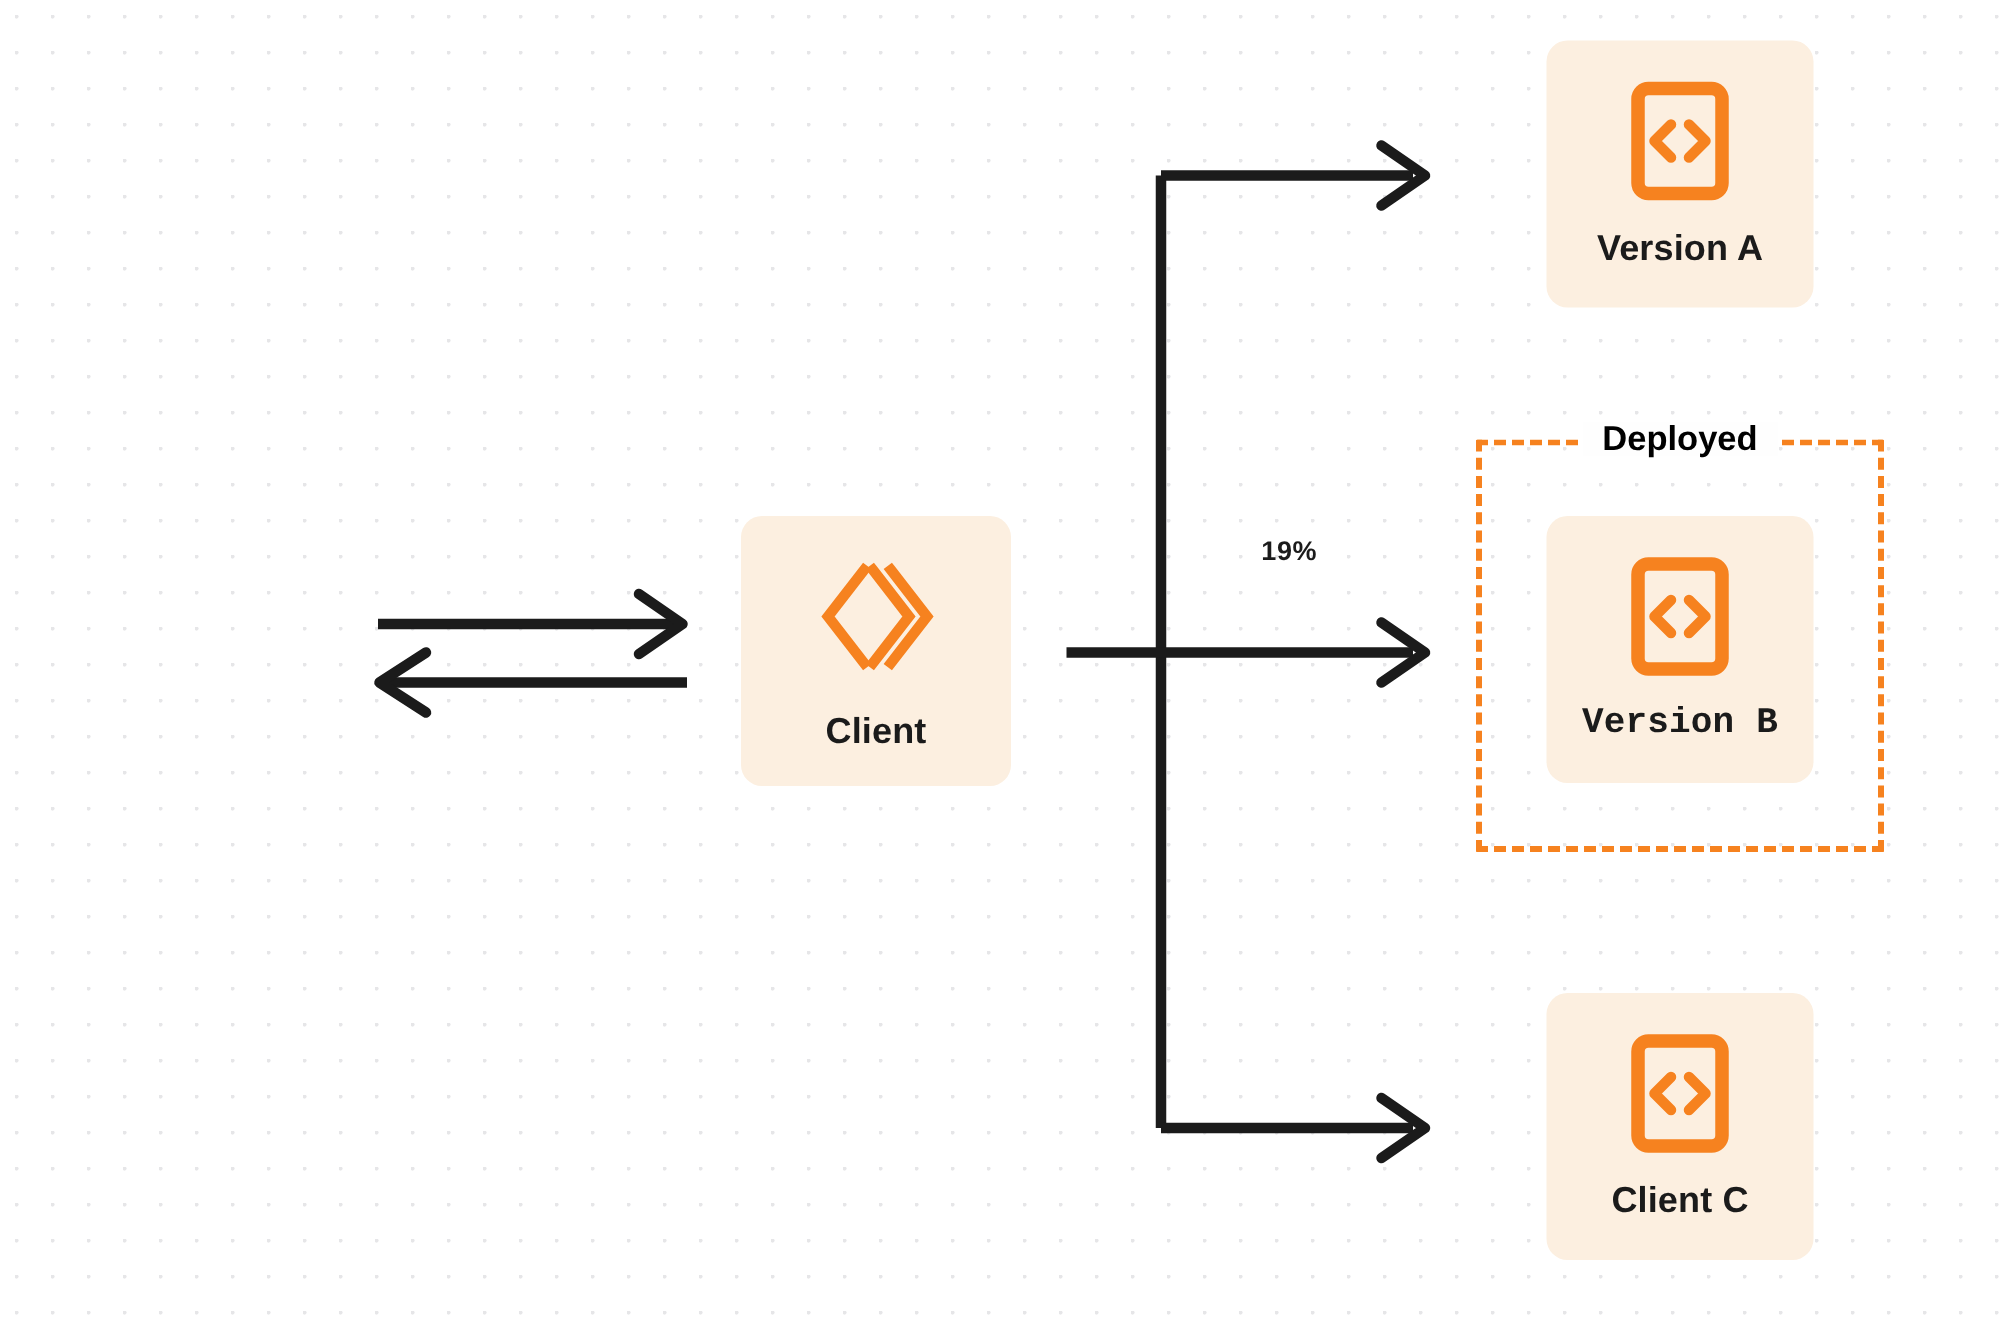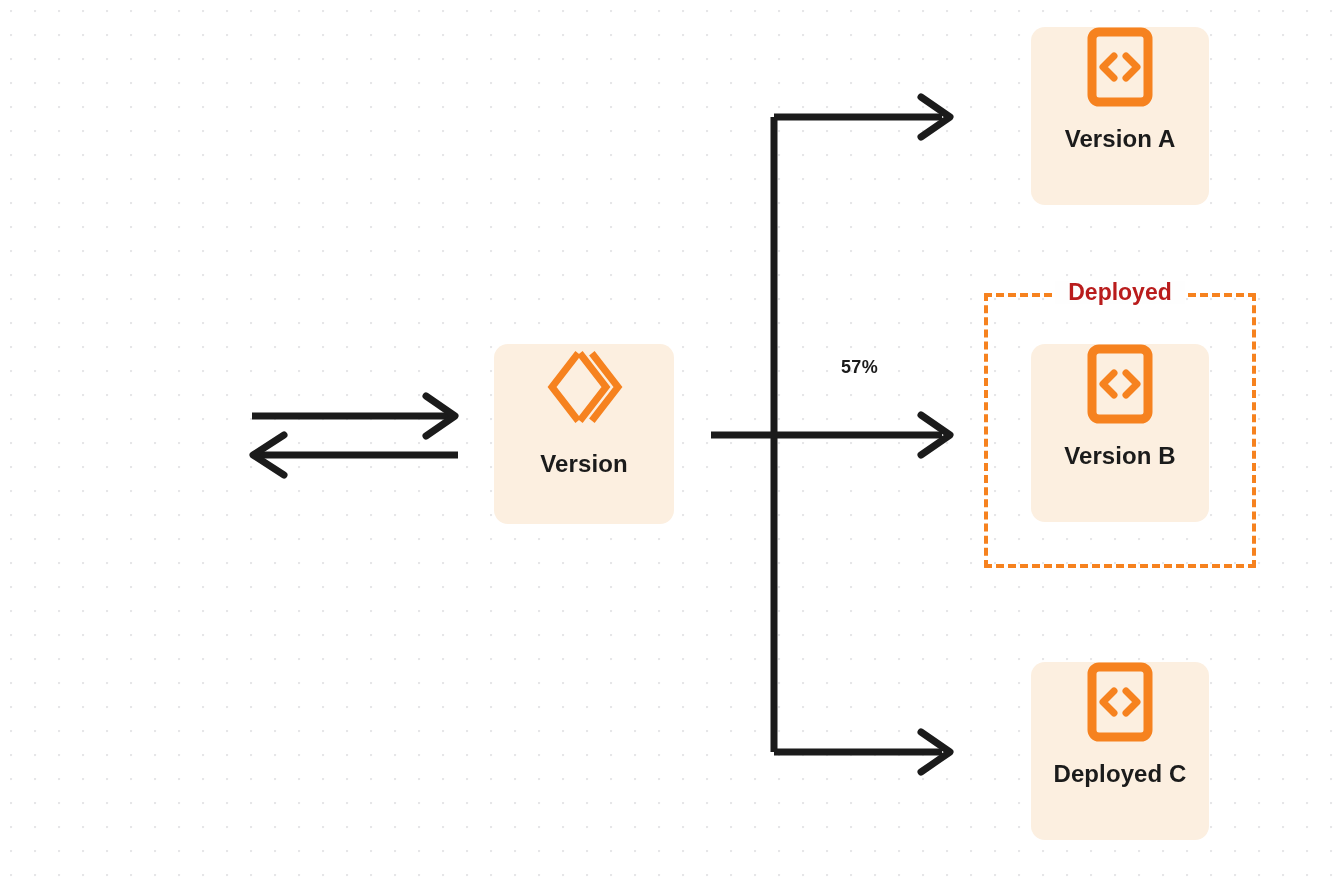--- a/index.html
+++ b/index.html
@@ -33,20 +33,21 @@
     pointer-events: none;
   }
 
   
   .node {
     position: absolute;
     border-radius: 14px;
     display: flex;
     flex-direction: column;
     align-items: center;
+    justify-content: center;
     box-sizing: border-box;
   }
   .node-client {
     background: #f3f4f6;
   }
   .node-cream {
     background: #fcefe0;
   }
   .node-label {
     font-size: 24px;
@@ -84,20 +85,21 @@
     left: 1031px;
     top: 27px;
     width: 178px;
     height: 178px;
   }
   #node-version-b {
     left: 1031px;
     top: 344px;
     width: 178px;
     height: 178px;
+    font-family: Liberation Mono, monospace;
   }
   #node-version-c {
     left: 1031px;
     top: 662px;
     width: 178px;
     height: 178px;
   }
 
   
   #deployed-group {
@@ -112,21 +114,21 @@
   }
   #deployed-label {
     position: absolute;
     left: 50%;
     top: -4px;
     transform: translate(-50%, -52%);
     background: #fefefe;
     padding: 0 13px;
     font-size: 23px;
     font-weight: bold;
-    color: #b91c1c;
+    color: #000000;
     white-space: nowrap;
     line-height: 1;
   }
 
   
   #traffic-label {
     position: absolute;
     left: 782px;
     top: 351px;
     width: 155px;
@@ -184,21 +186,21 @@
     <span class="node-icon worker-icon-wrap">
       <svg width="86" height="86" viewBox="0 0 86 86" xmlns="http://www.w3.org/2000/svg" fill="none" stroke="#f6821f" stroke-width="7" stroke-linecap="square" stroke-linejoin="miter">
 
         <path d="M 35 12 L 11 43 L 35 74"></path>
 
         <path d="M 41 12 L 65 43 L 41 74"></path>
 
         <path d="M 53 12 L 77 43 L 53 74"></path>
       </svg>
     </span>
-    <span class="node-label">Version</span>
+    <span class="node-label">Client</span>
   </div>
 
   <div class="node node-cream" id="node-version-a">
     <span class="node-icon version-icon-wrap">
       <svg width="66" height="80" viewBox="0 0 66 80" xmlns="http://www.w3.org/2000/svg">
         <rect x="5" y="5" width="56" height="70" rx="7" ry="7" fill="none" stroke="#f6821f" stroke-width="9"></rect>
         <g fill="none" stroke="#f6821f" stroke-width="7" stroke-linecap="round" stroke-linejoin="round">
           <path d="M 27 29 L 16 40 L 27 51"></path>
           <path d="M 39 29 L 50 40 L 39 51"></path>
         </g>
@@ -227,20 +229,20 @@
   <div class="node node-cream" id="node-version-c">
     <span class="node-icon version-icon-wrap">
       <svg width="66" height="80" viewBox="0 0 66 80" xmlns="http://www.w3.org/2000/svg">
         <rect x="5" y="5" width="56" height="70" rx="7" ry="7" fill="none" stroke="#f6821f" stroke-width="9"></rect>
         <g fill="none" stroke="#f6821f" stroke-width="7" stroke-linecap="round" stroke-linejoin="round">
           <path d="M 27 29 L 16 40 L 27 51"></path>
           <path d="M 39 29 L 50 40 L 39 51"></path>
         </g>
       </svg>
     </span>
-    <span class="node-label">Deployed C</span>
+    <span class="node-label">Client C</span>
   </div>
 
   <div id="traffic-label">
-    <span class="ln">57%</span>
+    <span class="ln">19%</span>
   </div>
 
 </div>
 
 </body></html>

